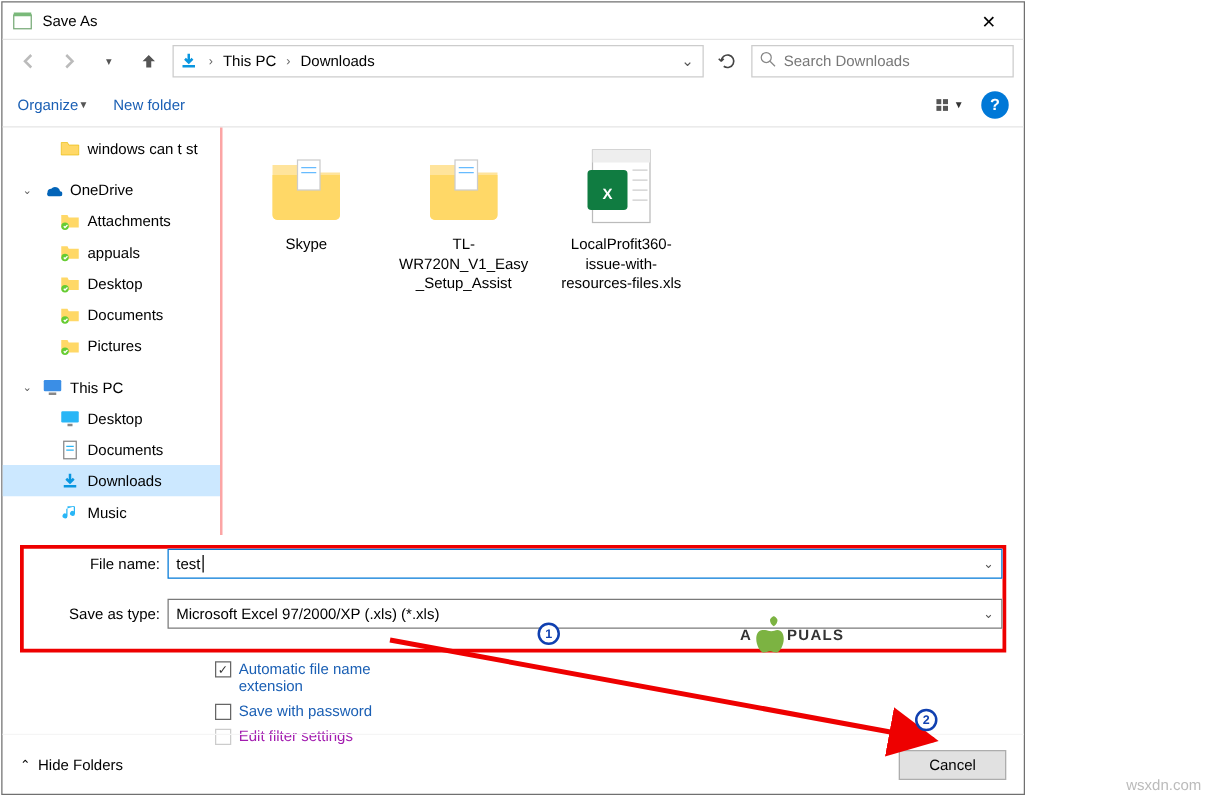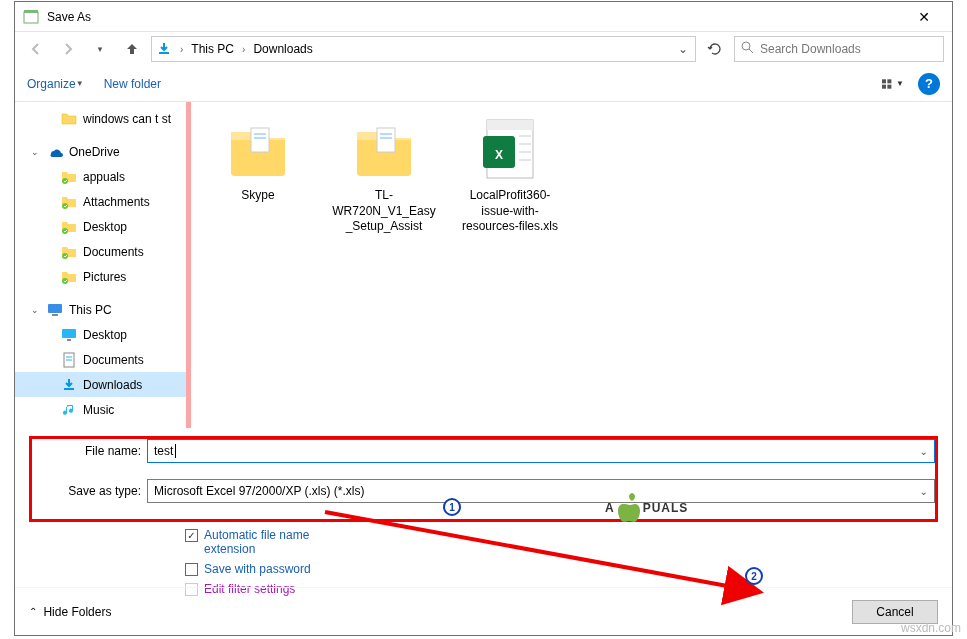--- a/index.html
+++ b/index.html
@@ -1,17 +1,17 @@
 <!DOCTYPE html>
 <html><head>
 <meta charset="utf-8">
 <style>
 *{box-sizing:border-box;margin:0;padding:0;font-family:"Segoe UI",Tahoma,sans-serif;font-size:12px}
 body{width:967px;height:639px;background:#fff;overflow:hidden;position:relative}
-.dialog{width:939px;height:635px;border:1px solid #707070;background:#fff;position:absolute;left:14px;top:1px}
+.dialog{width:819px;height:635px;border:1px solid #707070;background:#fff;position:absolute;left:1px;top:1px}
 .titlebar{height:30px;display:flex;align-items:center;padding:0 8px;border-bottom:1px solid #e5e5e5}
 .titlebar .app-icon{width:16px;height:16px;margin-right:8px;display:inline-flex}
 .titlebar .title{flex:1}
 .titlebar .close{width:40px;height:28px;display:flex;align-items:center;justify-content:center;font-size:14px}
 .navbar{height:34px;display:flex;align-items:center;padding:0 8px;gap:6px}
 .nav-btn{width:26px;height:26px;display:flex;align-items:center;justify-content:center;border-radius:3px;color:#999}
 .nav-btn.enabled{color:#333}
 .breadcrumb{flex:1;height:26px;border:1px solid #ccc;display:flex;align-items:center;padding:0 4px;gap:4px}
 .breadcrumb .pc-icon{width:16px;height:16px;display:inline-flex}
 .breadcrumb .sep{color:#666;font-size:10px;padding:0 4px}
@@ -19,21 +19,21 @@
 .refresh{width:26px;height:26px;display:flex;align-items:center;justify-content:center;color:#444}
 .search{width:210px;height:26px;border:1px solid #ccc;display:flex;align-items:center;padding:0 6px;color:#777}
 .search .mag{margin-right:6px}
 .toolbar{height:36px;display:flex;align-items:center;padding:0 12px;gap:20px;border-bottom:1px solid #e5e5e5}
 .toolbar .left{display:flex;gap:20px}
 .toolbar .tool{color:#1a5fb4;display:flex;align-items:center;gap:0}
 .toolbar .right{margin-left:auto;display:flex;gap:14px;align-items:center}
 .view-btn{width:22px;height:22px;display:flex;align-items:center;justify-content:center;color:#333}
 .help-btn{width:22px;height:22px;border-radius:50%;background:#0078d7;color:#fff;display:flex;align-items:center;justify-content:center;font-size:13px;font-weight:bold}
 .body{display:flex;height:326px}
-.sidebar{width:176px;overflow:hidden;padding:4px 0;border-right:5px solid #fca5a5}
+.sidebar{width:176px;overflow:hidden;padding:4px 0;border-right:2px solid #fca5a5}
 .tree-item{height:25px;display:flex;align-items:center;padding-left:28px;gap:6px;white-space:nowrap}
 .tree-item.lvl2{padding-left:46px}
 .tree-item.sel{background:#cce8ff}
 .tree-item .exp{width:10px;color:#555;font-size:9px;margin-left:-12px}
 .ticon{width:16px;height:16px;display:inline-flex;align-items:center;justify-content:center}
 .content{flex:1;display:flex;padding:12px;gap:16px;align-items:flex-start}
 .fitem{width:110px;display:flex;flex-direction:column;align-items:center;text-align:center;gap:4px}
 .fitem .ficon{width:70px;height:70px;display:flex;align-items:center;justify-content:center}
 .fitem .flabel{line-height:1.3;word-break:break-word}
 .form-area{padding:8px 14px 4px;position:relative}
@@ -161,31 +161,31 @@
           <span>OneDrive</span>
         </div>
         <div class="tree-item lvl2">
           <span class="ticon">
             <svg viewBox="0 0 16 16">
               <path d="M1 3h5l1 2h8v8H1z" fill="#ffd867"></path>
               <circle cx="4" cy="12" r="3" fill="#6c3"></circle>
               <path d="M3 12l1 1 2-2" stroke="#fff" fill="none"></path>
             </svg>
           </span>
+          <span>Attachments</span>
+        </div>
+        <div class="tree-item lvl2">
+          <span class="ticon">
+            <svg viewBox="0 0 16 16">
+              <path d="M1 3h5l1 2h8v8H1z" fill="#ffd867"></path>
+              <circle cx="4" cy="12" r="3" fill="#6c3"></circle>
+              <path d="M3 12l1 1 2-2" stroke="#fff" fill="none"></path>
+            </svg>
+          </span>
           <span>appuals</span>
-        </div>
-        <div class="tree-item lvl2">
-          <span class="ticon">
-            <svg viewBox="0 0 16 16">
-              <path d="M1 3h5l1 2h8v8H1z" fill="#ffd867"></path>
-              <circle cx="4" cy="12" r="3" fill="#6c3"></circle>
-              <path d="M3 12l1 1 2-2" stroke="#fff" fill="none"></path>
-            </svg>
-          </span>
-          <span>Attachments</span>
         </div>
         <div class="tree-item lvl2">
           <span class="ticon">
             <svg viewBox="0 0 16 16">
               <path d="M1 3h5l1 2h8v8H1z" fill="#ffd867"></path>
               <circle cx="4" cy="12" r="3" fill="#6c3"></circle>
               <path d="M3 12l1 1 2-2" stroke="#fff" fill="none"></path>
             </svg>
           </span>
           <span>Desktop</span>

